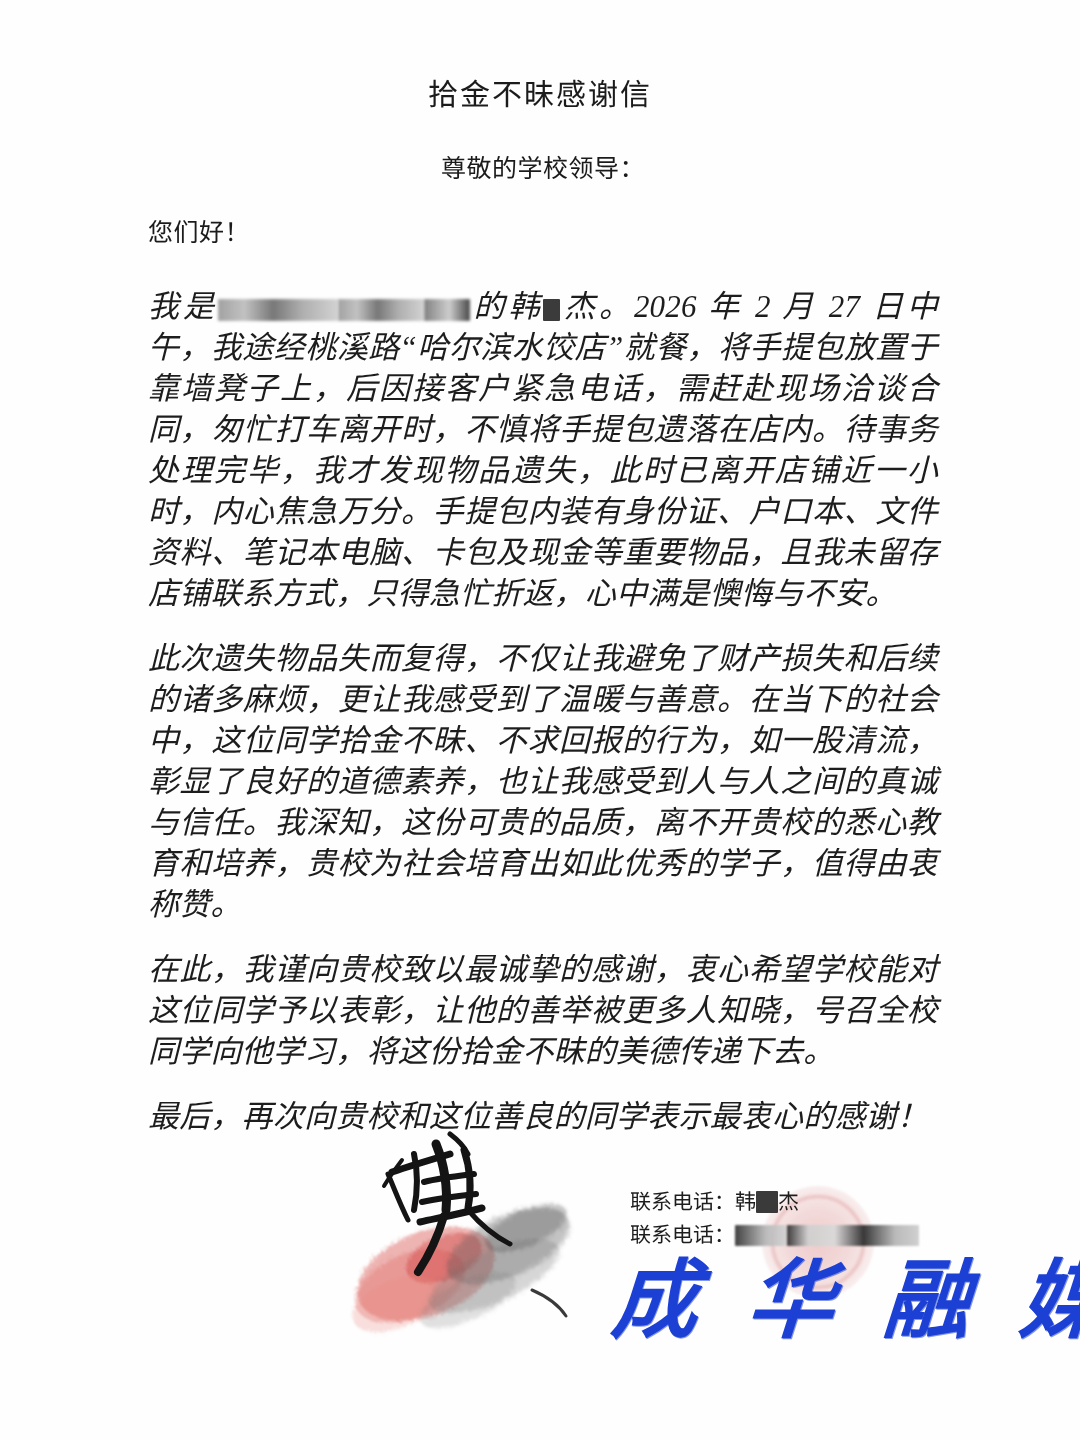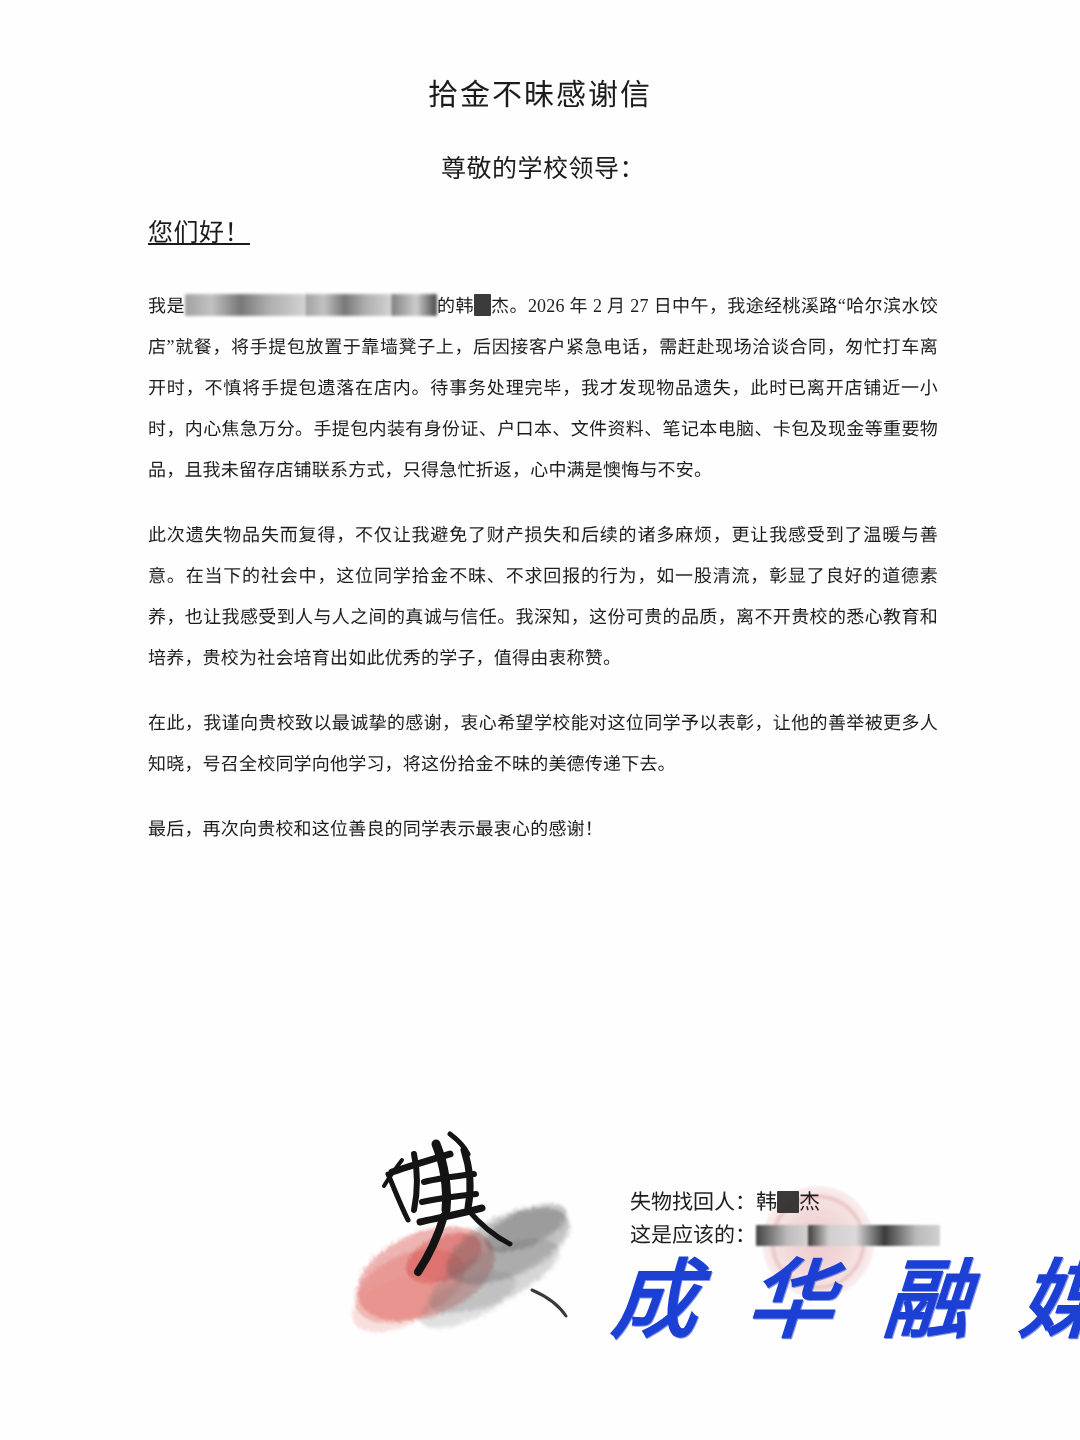--- a/index.html
+++ b/index.html
@@ -52,31 +52,31 @@
     margin: 0 0 30px 0;
     color: #1b1b1b;
     text-align: center;
   }
   .greeting {
     font-size: 25px;
     line-height: 34px;
     letter-spacing: 0.5px;
     margin: 0 0 36px 0;
     color: #1b1b1b;
-    text-decoration: underline;
   }
 
   .para {
-    font-size: 18px;
+    font-size: 31px;
     line-height: 41px;
     letter-spacing: 0.2px;
     margin: 0 0 24px 0;
     text-align: justify;
     text-justify: inter-character;
     color: #1d1d1d;
+    font-style: italic;
   }
 
   
   .redact {
     display: inline-block;
     vertical-align: -4px;
     height: 22px;
     border-radius: 1px;
     background: linear-gradient(90deg,#9a9a9a 0%,#bdbdbd 22%,#6d6d6d 46%,#a8a8a8 70%,#cfcfcf 100%);
     filter: blur(1.6px);
@@ -251,21 +251,21 @@
         <path d="M84 36 C 78 44, 72 52, 66 62" stroke-width="4"></path>
       </g>
 
       <path d="M214 166 C 228 172, 240 180, 248 192" stroke="#3a3a3a" stroke-width="3" fill="none" stroke-linecap="round"></path>
     </svg>
   </div>
 
   <div class="seal-faint"></div>
 
   <div class="signoff">
-    <div class="row"><span>失物找回人：韩</span><span class="redact w-dark"></span><span>杰</span></div>
-
-    <div class="row"><span>这是应该的：</span><span class="redact w-tel-sm"></span><span class="redact w-tel"></span></div>
+    <div class="row"><span>联系电话：韩</span><span class="redact w-dark"></span><span>杰</span></div>
+
+    <div class="row"><span>联系电话：</span><span class="redact w-tel-sm"></span><span class="redact w-tel"></span></div>
 
   </div>
 
   <div class="watermark">成 华 融 媒</div>
 
 </div>
 
 </body></html>

